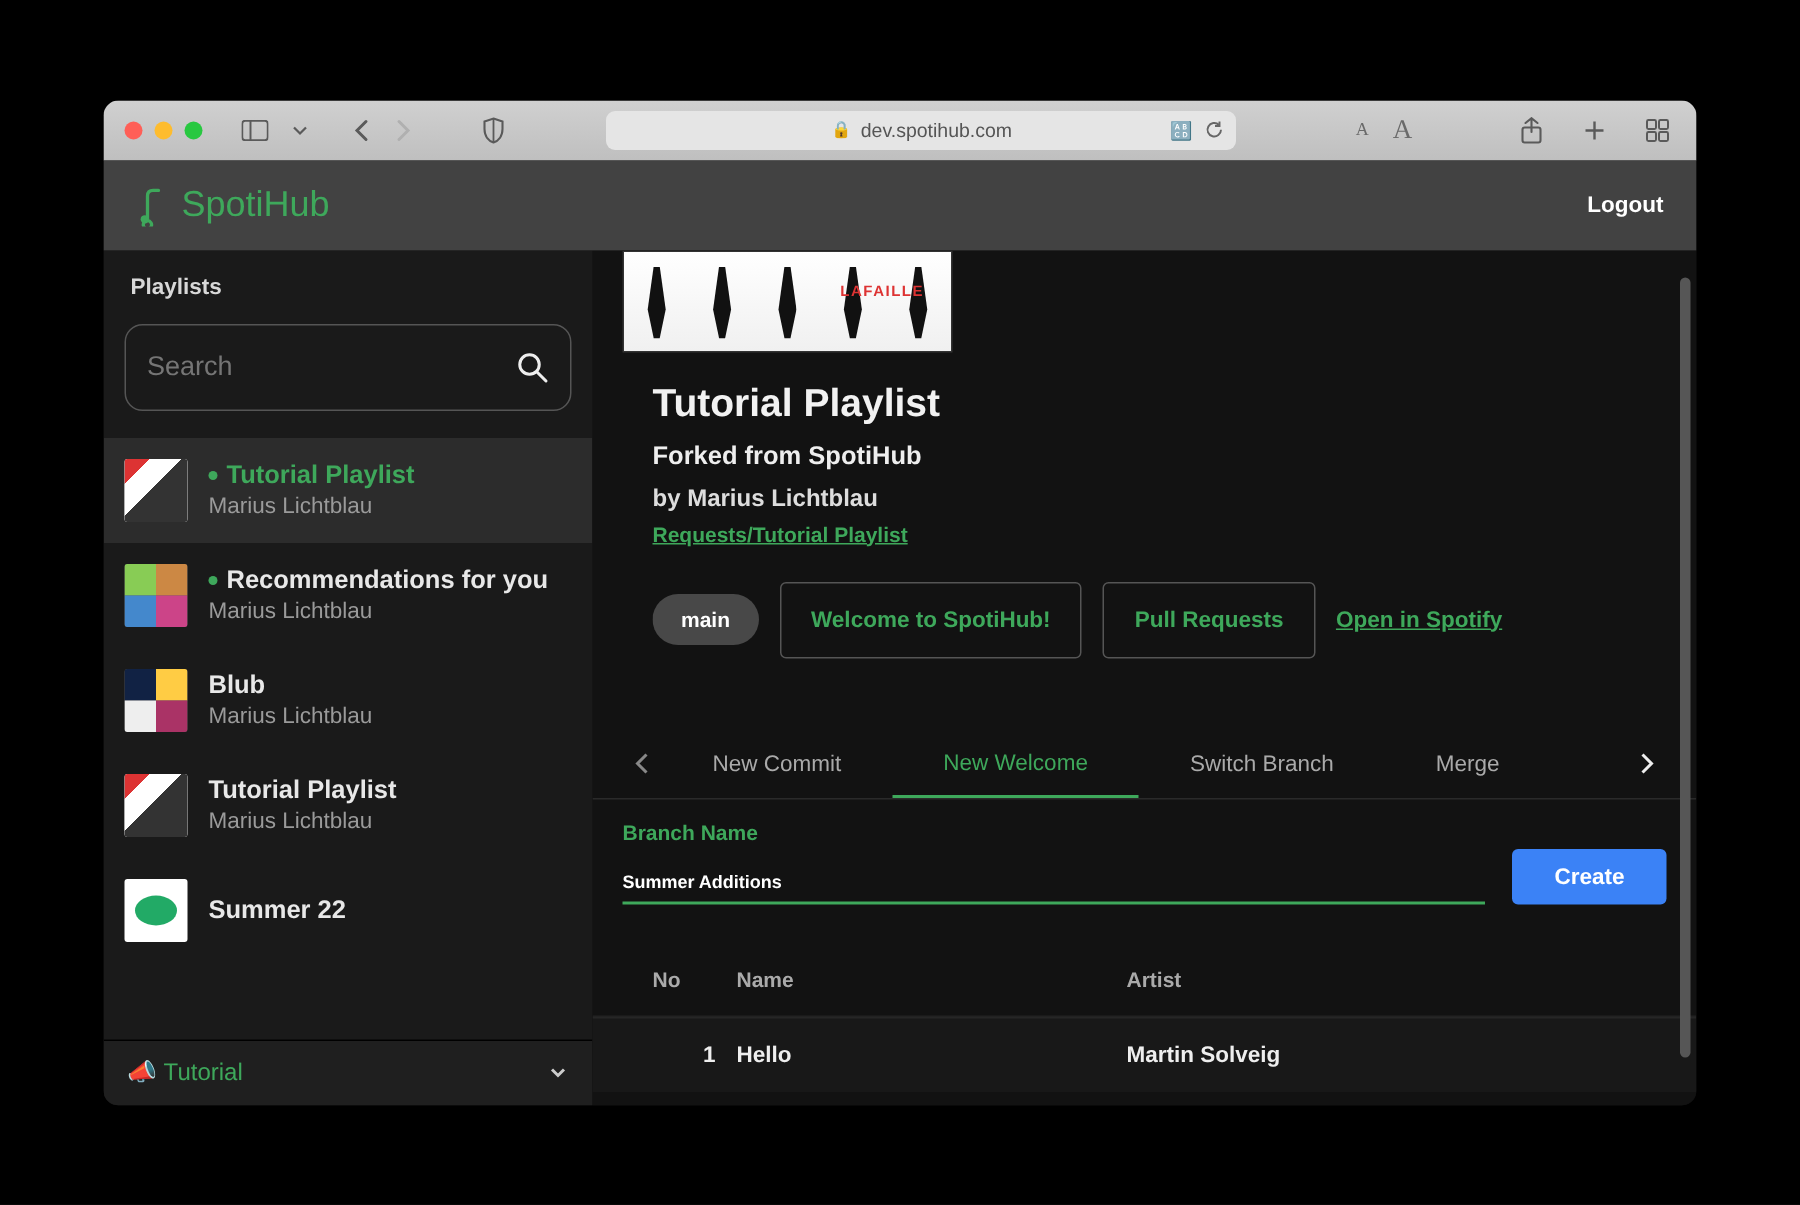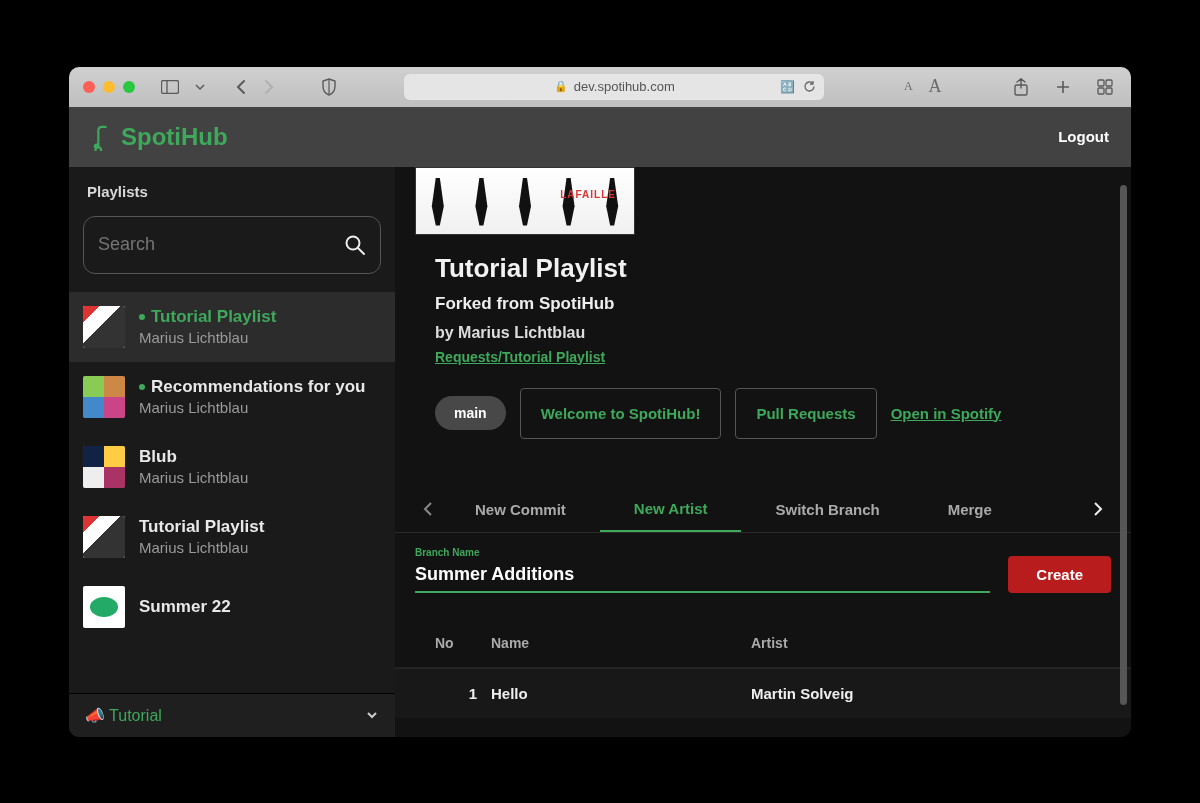--- a/index.html
+++ b/index.html
@@ -58,21 +58,21 @@
 .addr .right-icons { position: absolute; right: 8px; display: flex; gap: 8px; align-items: center;}
 .tb-right { margin-left: auto; display: flex; gap: 18px; align-items: center; }
 .app-header {
   height: 60px;
   background: #424242;
   display: flex;
   align-items: center;
   padding: 0 22px;
   justify-content: space-between;
 }
-.brand { display: flex; align-items: center; gap: 8px; color: #3ea85b; font-size: 24px; font-weight: 700; }
+.brand { display: flex; align-items: center; gap: 8px; color: #3ea85b; font-size: 24px; font-weight: 400; }
 .brand svg { width: 22px; height: 28px; }
 .logout { color: #fff; font-weight: 600; font-size: 15px; cursor: pointer; }
 .body {
   flex: 1;
   display: flex;
   overflow: hidden;
   position: relative;
 }
 .sidebar {
   width: 326px;
@@ -174,49 +174,50 @@
   height: 46px;
   gap: 0;
   position: relative;
 }
 .tab-arrow { color: #888; cursor: pointer; padding: 0 8px;}
 .tab-strip .tab {
   flex: 0 0 auto;
   padding: 0 34px;
   color: #aaa;
   font-size: 15px;
-  font-weight: 700;
+  font-weight: 400;
   height: 46px;
   display: flex;
   align-items: center;
   cursor: pointer;
 }
 .tab.active { color: #3ea85b; border-bottom: 2px solid #3ea85b; }
 .tab-arrow.right { margin-left: auto; color: #eee; }
 .branch-row {
   display: flex;
   align-items: flex-end;
   gap: 18px;
   padding: 14px 20px 0 20px;
 }
 .branch-input-wrap { flex: 1; }
-.branch-label { color: #3ea85b; font-size: 10px; font-weight: 600; margin-bottom: 2px; }
+.branch-label { color: #3ea85b; font-size: 14px; font-weight: 600; margin-bottom: 2px; }
 .branch-input {
   width: 100%;
   background: transparent;
   border: none;
   border-bottom: 2px solid #3ea85b;
   color: #fff;
-  font-size: 18px;
+  font-size: 12px;
   font-weight: 600;
   padding: 4px 0 6px;
   outline: none;
+  margin-top: 12px;
 }
 .create-btn {
-  background: #b91c1c;
+  background: #3b82f6;
   color: #fff;
   border: none;
   border-radius: 4px;
   padding: 10px 28px;
   font-size: 15px;
   font-weight: 700;
   cursor: pointer;
 }
 .table { margin-top: 26px; }
 .thead, .trow {
@@ -434,21 +435,21 @@
           <a class="open-link">Open in Spotify</a>
         </div>
 
         <div class="tab-strip">
           <div class="tab-arrow">
             <svg width="10" height="16" viewBox="0 0 10 16">
                 <path d="M8 2 L2 8 L8 14" fill="none" stroke="#888" stroke-width="2"></path>
               </svg>
           </div>
           <div class="tab">New Commit</div>
-          <div class="tab active">New Artist</div>
+          <div class="tab active">New Welcome</div>
           <div class="tab">Switch Branch</div>
           <div class="tab" style="padding-right:10px;">Merge</div>
           <div class="tab-arrow right">
             <svg width="10" height="16" viewBox="0 0 10 16">
                 <path d="M2 2 L8 8 L2 14" fill="none" stroke="#eee" stroke-width="2"></path>
               </svg>
           </div>
         </div>
 
         <div class="branch-row">

